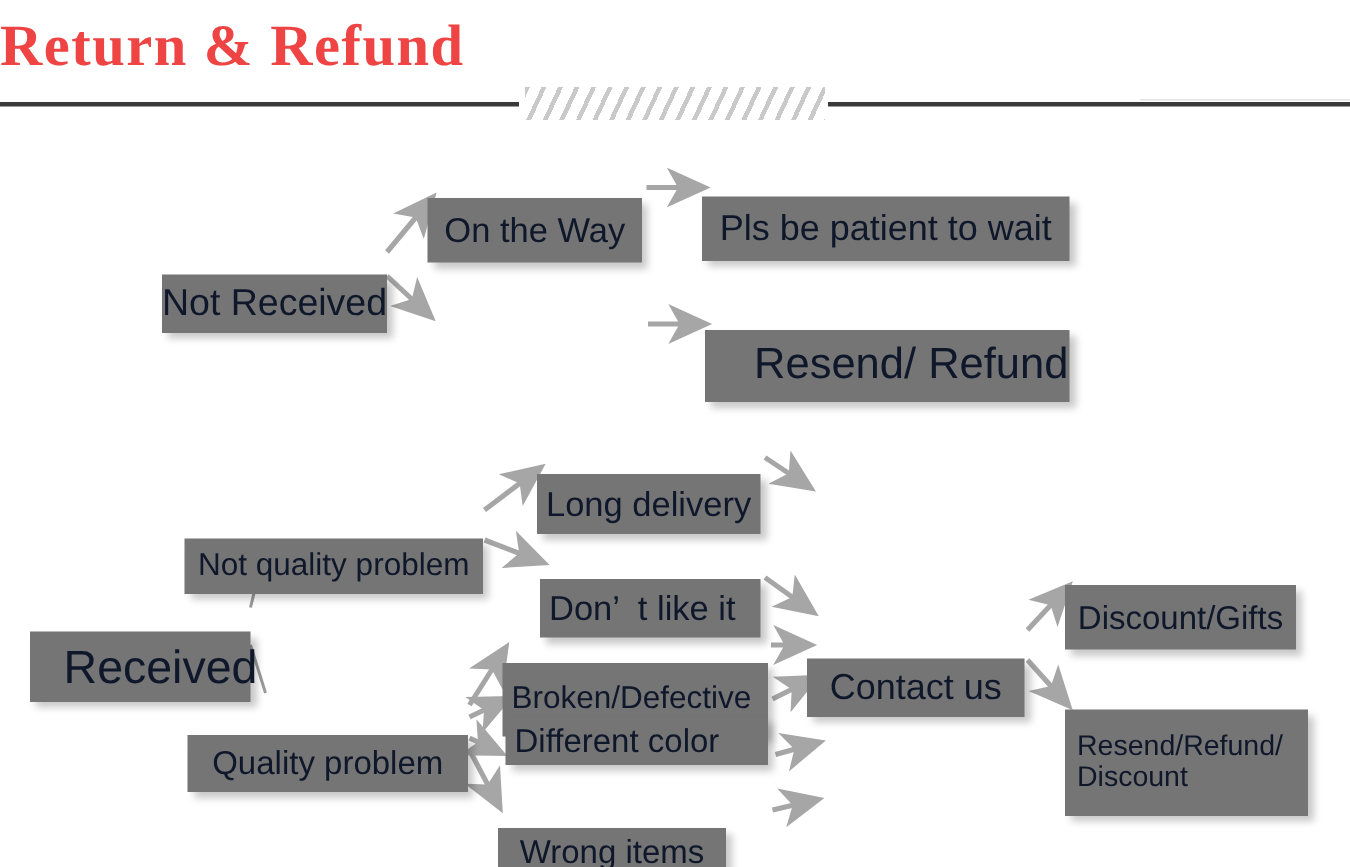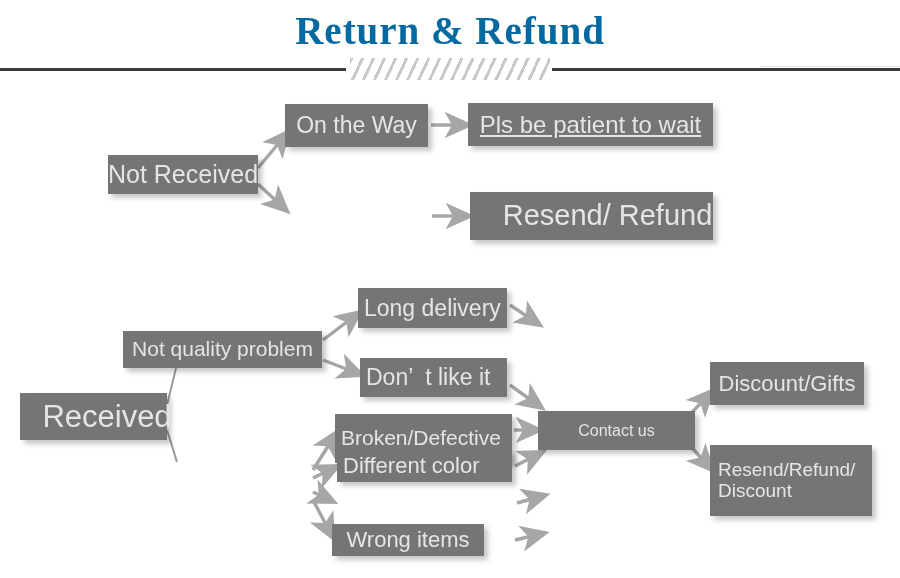--- a/index.html
+++ b/index.html
@@ -15,25 +15,25 @@
     overflow: hidden;
     font-family: "Liberation Sans", sans-serif;
   }
 
   
   .title {
     position: absolute;
     left: 0;
     top: 8px;
     width: 900px;
-    text-align: center;
+    text-align: left;
     font-family: "Liberation Serif", serif;
     font-size: 39px;
     font-weight: bold;
-    color: #0369a1;
+    color: #ef4444;
     letter-spacing: 1px;
   }
 
   
   .divider-line {
     position: absolute;
     height: 3px;
     background: #3a3a3a;
     top: 68px;
   }
@@ -56,29 +56,30 @@
     top: 66px;
     width: 140px;
     height: 1px;
     background: #e2e2e2;
   }
 
   
   .node {
     position: absolute;
     background: #757575;
-    color: #e5e5e5;
+    color: #0f172a;
     box-shadow: 4px 4px 5px rgba(0,0,0,0.22);
     display: flex;
     align-items: center;
     justify-content: center;
     box-sizing: border-box;
     line-height: 1.08;
     white-space: pre;
     z-index: 3;
+    margin-top: 28px;
   }
   .node.left-align { justify-content: flex-start; padding-left: 6px; }
 
   
   .edges {
     position: absolute;
     left: 0; top: 0;
     width: 900px; height: 578px;
     z-index: 1;
   }
@@ -141,40 +142,41 @@
     <path d="M685,420 L712,391" stroke="#a6a6a6" stroke-width="3.4" fill="none" marker-end="url(#ah)"></path>
 
     <path d="M685,440 L712,470" stroke="#a6a6a6" stroke-width="3.4" fill="none" marker-end="url(#ah)"></path>
   </svg>
 
   <div class="node" style="left:108px; top:155px; width:150px; height:39px; font-size:25px;">Not Received</div>
 
   <div class="node" style="left:285px; top:104px; width:143px; height:43px; font-size:23px;">On the Way</div>
 
 
-  <div class="node" style="left:468px; top:103px; width:245px; height:43px; font-size:24px;text-decoration:underline;">Pls be patient to wait</div>
+  <div class="node" style="left:468px; top:103px; width:245px; height:43px; font-size:24px;">Pls be patient to wait</div>
 
   <div class="node" style="left:470px; top:192px; width:243px; height:48px; font-size:29px;padding-left:32px;">Resend/ Refund</div>
 
   <div class="node" style="left:20px; top:393px; width:147px; height:47px; font-size:31px;padding-left:27px;">Received</div>
 
   <div class="node" style="left:123px; top:331px; width:199px; height:37px; font-size:21px;">Not quality problem</div>
 
+  <div class="node" style="left:125px; top:462px; width:187px; height:38px; font-size:22px;">Quality problem</div>
 
   <div class="node left-align" style="left:358px; top:288px; width:149px; height:40px; font-size:23px;">Long delivery</div>
 
   <div class="node left-align" style="left:360px; top:358px; width:147px; height:39px; font-size:23px;">Don’  t like it</div>
 
   <div class="node left-align" style="left:335px; top:414px; width:177px; height:49px; font-size:21px;">Broken/Defective</div>
 
   <div class="node left-align" style="left:337px; top:450px; width:175px; height:32px; font-size:22px;">Different color</div>
 
 
   <div class="node" style="left:332px; top:524px; width:152px; height:32px; font-size:22px;">Wrong items</div>
 
-  <div class="node" style="left:538px; top:411px; width:157px; height:39px; font-size:16px;">Contact us</div>
+  <div class="node" style="left:538px; top:411px; width:145px; height:39px; font-size:24px;">Contact us</div>
 
   <div class="node" style="left:710px; top:362px; width:154px; height:43px; font-size:22px;">Discount/Gifts</div>
 
   <div class="node left-align" style="left:710px; top:445px; width:162px; height:71px; font-size:19px; justify-content:flex-start; padding-left:8px;">Resend/Refund/
 Discount</div>
 
 </div>
 
 </body></html>

